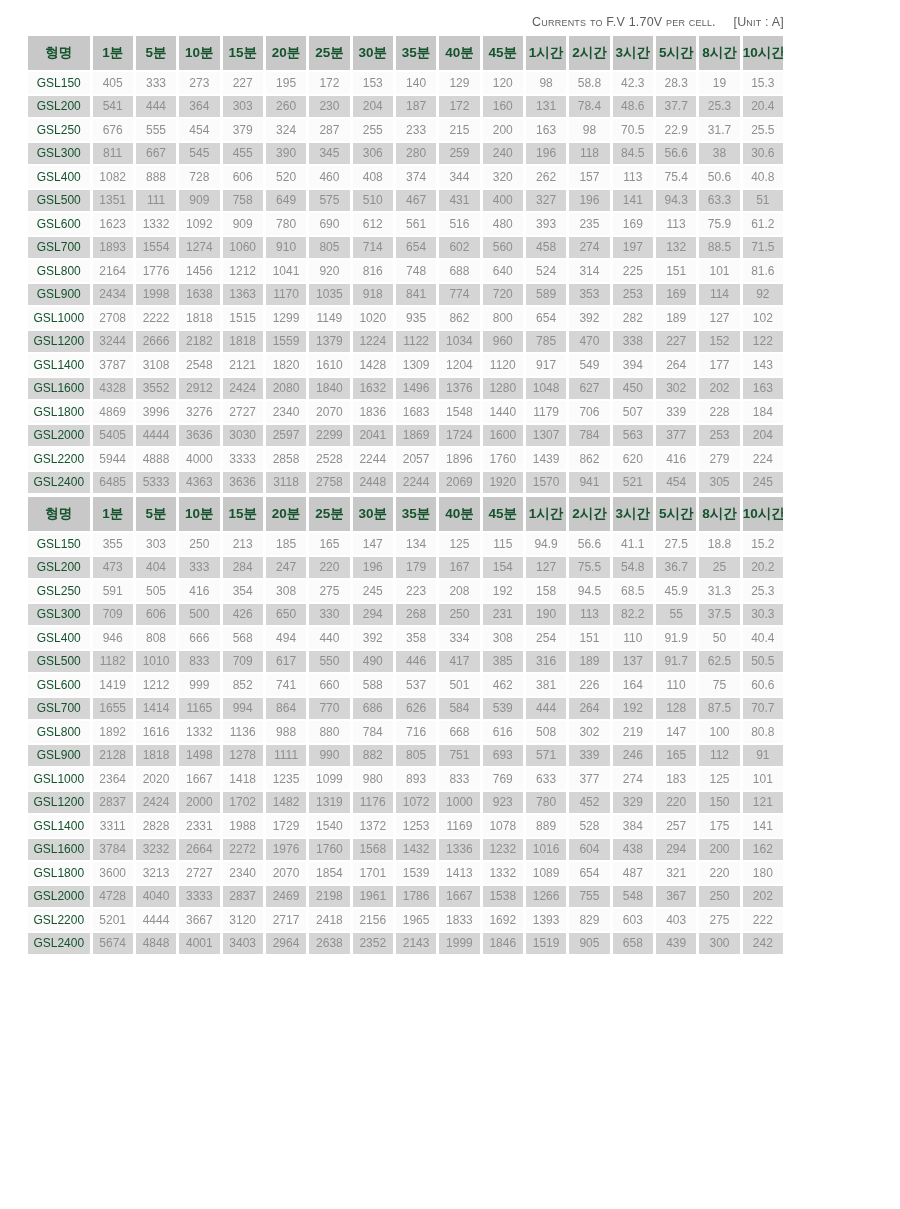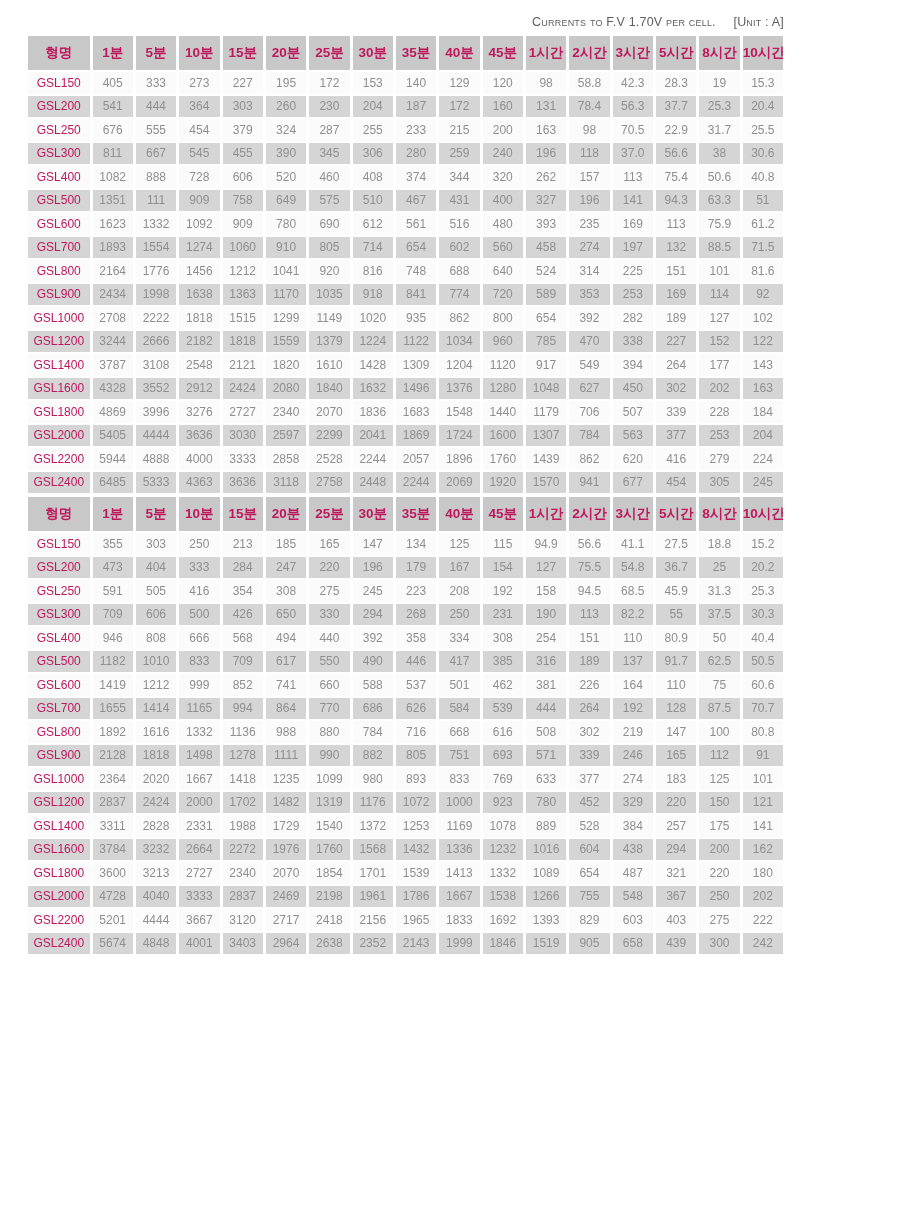--- a/index.html
+++ b/index.html
@@ -27,41 +27,41 @@
   .block-2 .caption-line { padding-top: 46px; }
   table.data-table {
     width: 100%;
     border-collapse: separate;
     border-spacing: 3px 2px;
     table-layout: fixed;
   }
   table.data-table col.col-model { width: 8.7%; }
   table.data-table th {
     background: #c8c8c8;
-    color: #be185d;
+    color: #14532d;
     font-size: 13.5px;
     font-weight: bold;
     height: 34px;
     text-align: center;
     vertical-align: middle;
     white-space: nowrap;
     overflow: hidden;
   }
   table.data-table td {
     height: 21.5px;
     text-align: center;
     vertical-align: middle;
     font-size: 12px;
     color: #8f8f8f;
     white-space: nowrap;
     overflow: hidden;
   }
   table.data-table tbody tr:nth-child(odd) td { background: #fbfbfb; }
   table.data-table tbody tr:nth-child(even) td { background: #d5d5d5; }
-  table.data-table td.model { color: #be185d; }
+  table.data-table td.model { color: #14532d; }
 </style>
 </head>
 <body>
 
 <div class="sheet">
 
   <section class="table-block block-1">
     <div class="caption-line">
       <span class="caption-text">Currents to F.V 1.70V per cell.</span>
       <span class="unit">[Unit : A]</span>
@@ -134,21 +134,21 @@
             <td>364</td>
             <td>303</td>
             <td>260</td>
             <td>230</td>
             <td>204</td>
             <td>187</td>
             <td>172</td>
             <td>160</td>
             <td>131</td>
             <td>78.4</td>
-            <td>56.3</td>
+            <td>48.6</td>
             <td>37.7</td>
             <td>25.3</td>
             <td>20.4</td>
           </tr>
           <tr>
             <td class="model">GSL250</td>
             <td>676</td>
             <td>555</td>
             <td>454</td>
             <td>379</td>
@@ -172,21 +172,21 @@
             <td>545</td>
             <td>455</td>
             <td>390</td>
             <td>345</td>
             <td>306</td>
             <td>280</td>
             <td>259</td>
             <td>240</td>
             <td>196</td>
             <td>118</td>
-            <td>37.0</td>
+            <td>84.5</td>
             <td>56.6</td>
             <td>38</td>
             <td>30.6</td>
           </tr>
           <tr>
             <td class="model">GSL400</td>
             <td>1082</td>
             <td>888</td>
             <td>728</td>
             <td>606</td>
@@ -438,21 +438,21 @@
             <td>4363</td>
             <td>3636</td>
             <td>3118</td>
             <td>2758</td>
             <td>2448</td>
             <td>2244</td>
             <td>2069</td>
             <td>1920</td>
             <td>1570</td>
             <td>941</td>
-            <td>677</td>
+            <td>521</td>
             <td>454</td>
             <td>305</td>
             <td>245</td>
           </tr>
         </tbody>
       </table>
   </section>
 
   <section class="table-block block-2">
     <table class="data-table">
@@ -581,21 +581,21 @@
             <td>568</td>
             <td>494</td>
             <td>440</td>
             <td>392</td>
             <td>358</td>
             <td>334</td>
             <td>308</td>
             <td>254</td>
             <td>151</td>
             <td>110</td>
-            <td>80.9</td>
+            <td>91.9</td>
             <td>50</td>
             <td>40.4</td>
           </tr>
           <tr>
             <td class="model">GSL500</td>
             <td>1182</td>
             <td>1010</td>
             <td>833</td>
             <td>709</td>
             <td>617</td>

